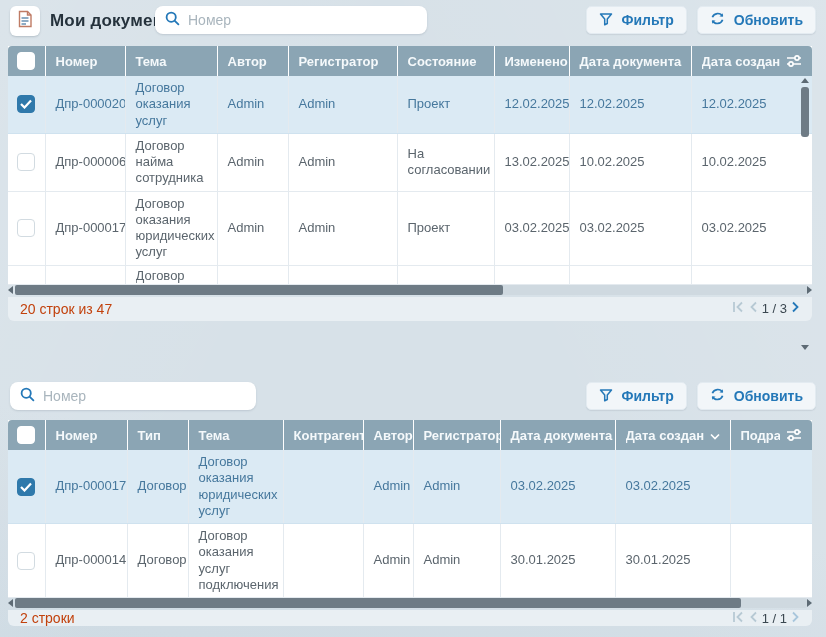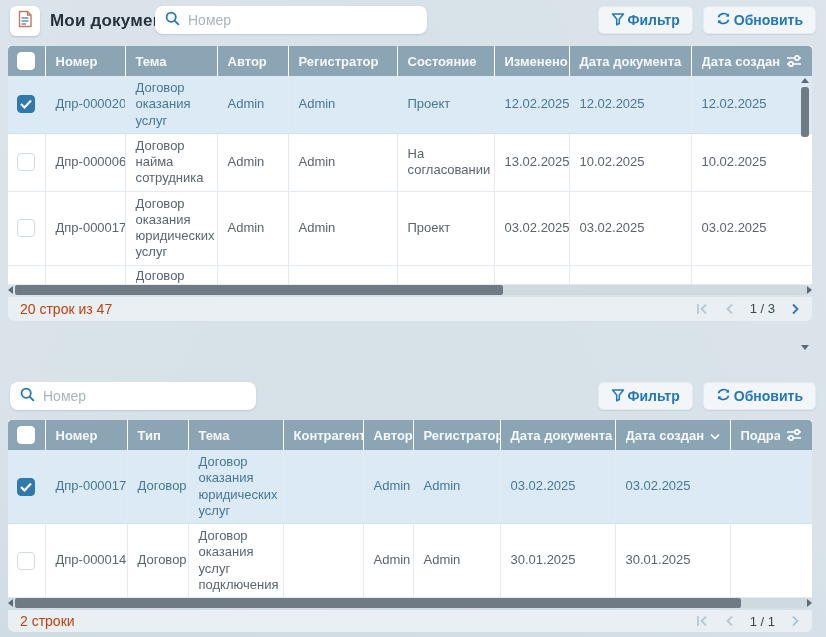--- a/index.html
+++ b/index.html
@@ -21,21 +21,21 @@
     display:flex; align-items:center; justify-content:center;
     box-shadow:0 1px 2px rgba(70,90,105,0.25); }
   .page-title { font-size:17px; font-weight:bold; color:#25323c; letter-spacing:.2px; }
   .search-box { background:#fff; border-radius:8px; height:28px;
     display:flex; align-items:center; padding:0 10px; gap:8px;
     box-shadow:0 1px 2px rgba(70,90,105,0.18); }
   .search-box input { border:none; outline:none; flex:1; font-size:14px;
     font-family:inherit; color:#42505a; background:transparent; }
   .search-box input::placeholder { color:#a9b5bd; }
   .btn-row { display:flex; gap:10px; }
-  .tb-btn { height:28px; display:flex; align-items:center; gap:3px;
+  .tb-btn { height:28px; display:flex; align-items:center; gap:9px;
     padding:0 12px; background:#f2f6f9; border:1px solid #e3ebf1; border-radius:5px;
     font-size:14px; font-weight:bold; color:#2478b8; cursor:pointer;
     box-shadow:0 1px 1px rgba(70,90,105,0.12); }
 
   
   table { border-collapse:collapse; table-layout:fixed; width:804px; background:#fff; }
   thead th { background:#8ba5b4; color:#f5f9fb; font-size:13px; font-weight:bold;
     text-align:left; padding:0 10px; height:30px;
     border-right:1px solid rgba(255,255,255,0.25); white-space:nowrap; overflow:hidden; }
   thead th:first-child { border-top-left-radius:4px; }
@@ -73,21 +73,21 @@
     border-right:4px solid transparent; }
   .vs-arrow.up   { border-bottom:5px solid #5d6a74; margin-bottom:2px; }
   .vs-arrow.down { border-top:5px solid #5d6a74; margin-top:auto; }
   .vs-track { position:relative; width:8px; flex:1; }
   .vs-thumb { position:absolute; left:0; width:8px; background:#6e7b85; border-radius:3px; }
 
   
   .panel-footer { background:#e9eff3; border-radius:0 0 6px 6px;
     display:flex; align-items:center; padding:0 12px; }
   .rows-info { font-size:14px; color:#c2410c; }
-  .pager { margin-left:auto; display:flex; align-items:center; gap:16px; }
+  .pager { margin-left:auto; display:flex; align-items:flex-start; gap:4px; }
   .pg-ic { display:flex; cursor:pointer; }
   .pg-label { font-size:13px; color:#3a4750; }
 
   .clip-top { height:16px; overflow:hidden; }
 </style>
 </head>
 <body>
 
 <div class="abs" style="left:10px; top:6px;">
   <div class="doc-btn">
@@ -380,21 +380,21 @@
   </table>
 
   <div class="hscroll">
     <div class="hs-arrow left"></div>
     <div class="hs-track">
         <div class="hs-thumb" style="left:0; width:726px;"></div>
       </div>
     <div class="hs-arrow right"></div>
   </div>
 
-  <div class="panel-footer" style="height:22px; margin-top:2px;">
+  <div class="panel-footer" style="height:16px; margin-top:2px;">
     <span class="rows-info">2 строки</span>
     <div class="pager">
       <span class="pg-ic">
           <svg width="13" height="12" viewBox="0 0 13 12">
             <line x1="2" y1="1" x2="2" y2="11" stroke="#b7c9d4" stroke-width="1.8"></line>
             <polyline points="10,1.5 5.5,6 10,10.5" fill="none" stroke="#b7c9d4" stroke-width="1.8"></polyline>
           </svg>
         </span>
       <span class="pg-ic">
           <svg width="9" height="12" viewBox="0 0 9 12">

